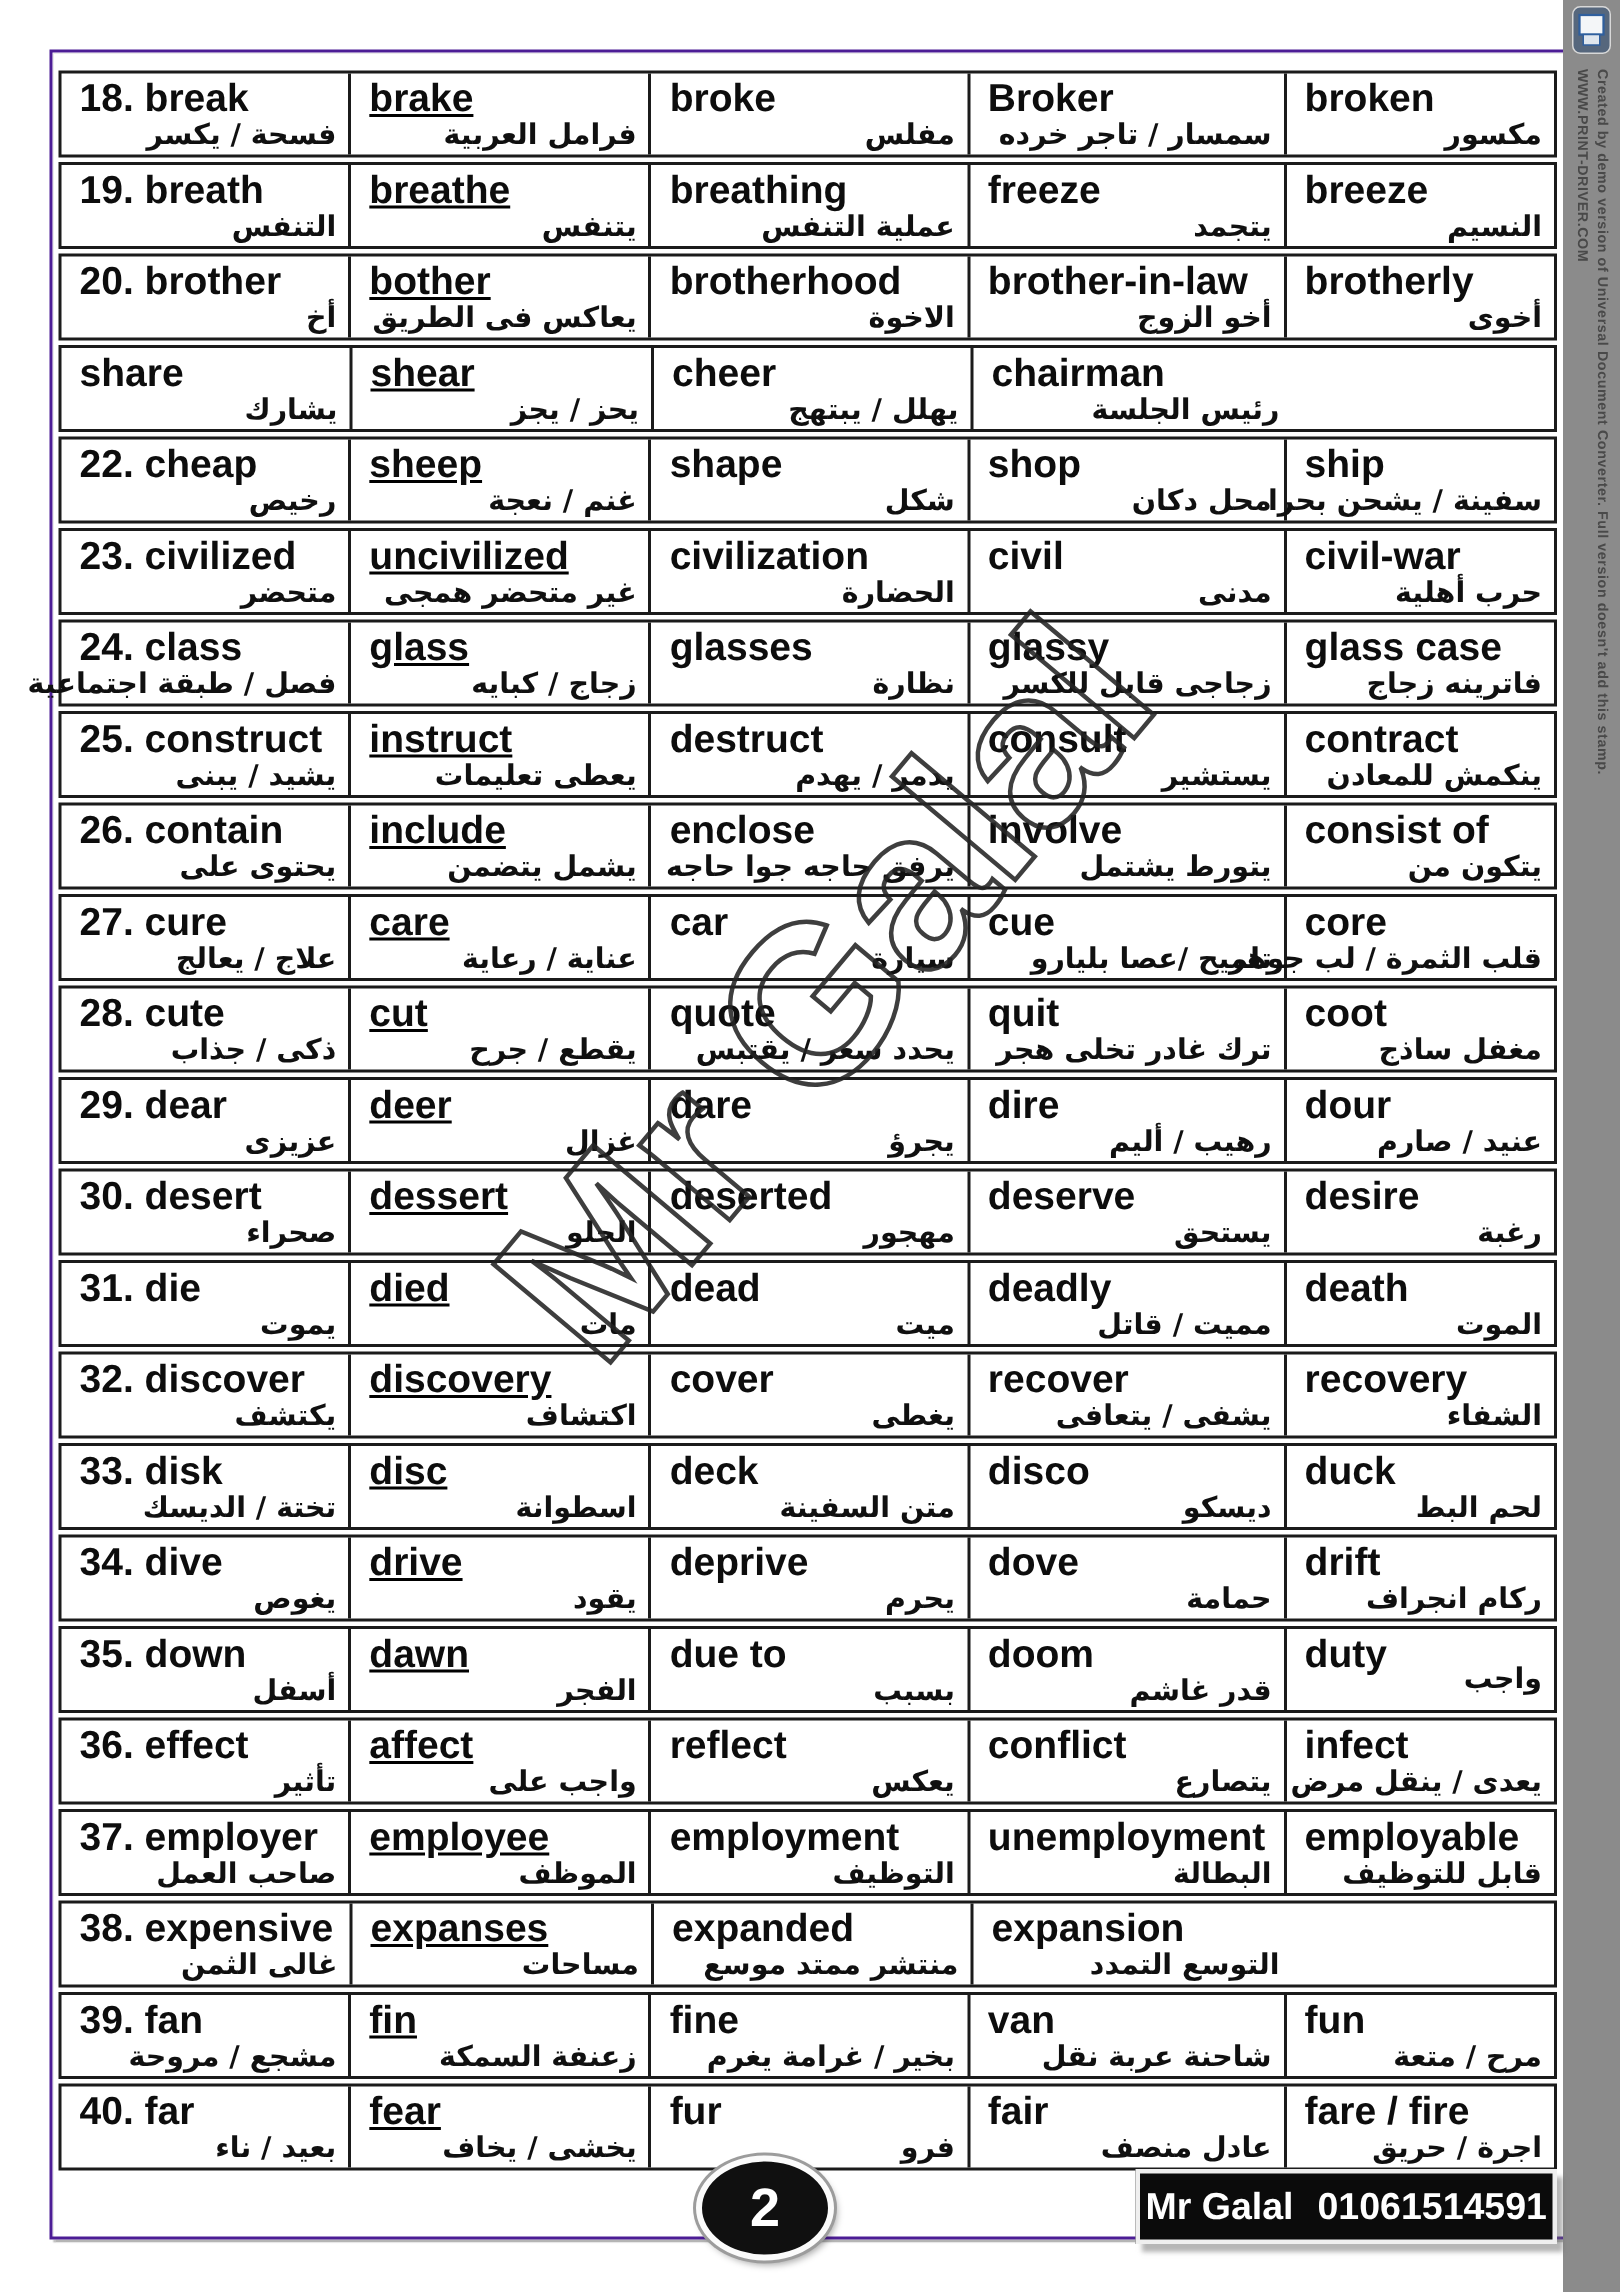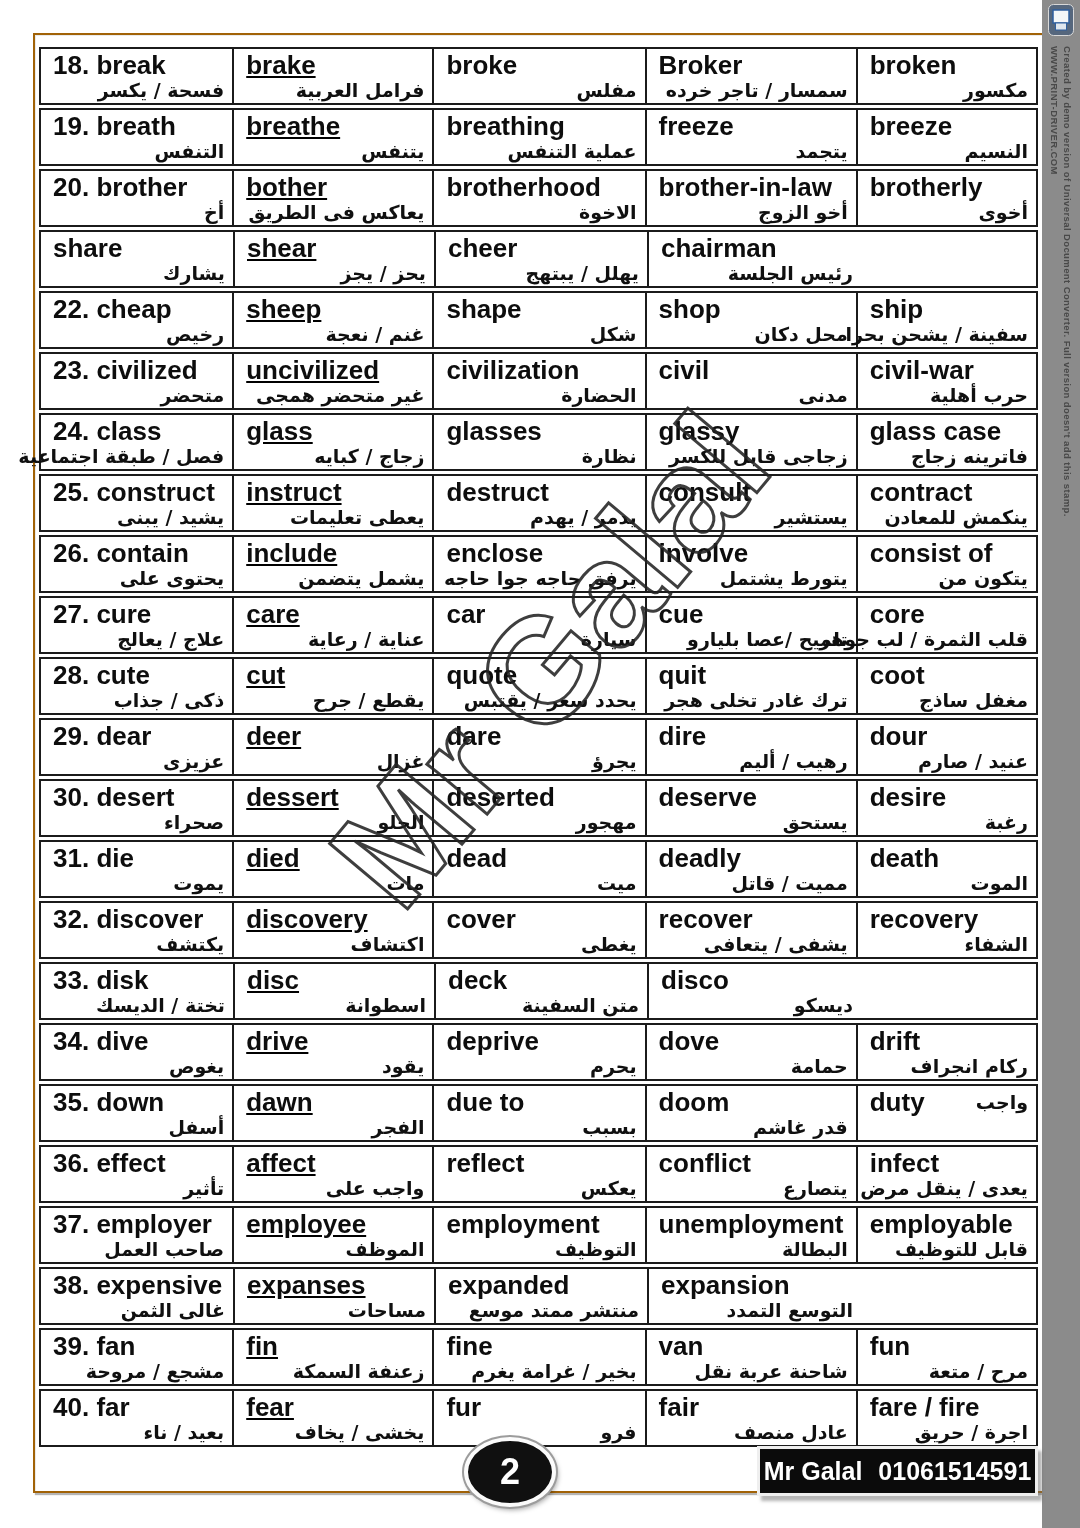--- a/index.html
+++ b/index.html
@@ -4,21 +4,21 @@
 <style>
   html,body { margin:0; padding:0; background:#ffffff; }
   .page {
     position:relative; width:1080px; height:1528px; background:#ffffff;
     overflow:hidden; font-family:"Liberation Sans", sans-serif;
   }
 
   
   .frame {
     position:absolute; left:33px; top:33px; width:1011px; height:1460px;
-    border:2px solid #a16207; box-sizing:border-box; background:#ffffff;
+    border:2px solid #4c1d95; box-sizing:border-box; background:#ffffff;
     box-shadow: inset 1px 1px 0 #eaeaea, 2px 2px 1px #b5b5b5;
   }
 
   
   .vtable { position:absolute; left:4px; top:12px; width:999px; }
   .row {
     display:flex; height:58px; border:2px solid #1b1b1b; margin-bottom:3px;
     box-sizing:border-box; background:#ffffff;
   }
   .cell { position:relative; box-sizing:border-box; border-right:2px solid #1b1b1b; }
@@ -29,21 +29,21 @@
   .cell:nth-child(4){ width:212px; }
   .cell:nth-child(5){ width:179px; }
   .en {
     font-weight:bold; font-size:26px; line-height:28px; color:#0d0d0d;
     padding:2px 4px 0 12px; white-space:nowrap;
   }
   .ar {
     position:absolute; bottom:2px; right:8px; direction:rtl; white-space:nowrap;
     font-family:"DejaVu Sans", sans-serif; font-weight:bold; font-size:19px; color:#101010;
   }
-  .cell.inline .ar { bottom:auto; top:5px; }
+  .cell.inline .ar { bottom:auto; top:22px; }
   .ar.u { }
 
   
   .watermark {
     position:absolute; left:190px; top:575px; width:720px; text-align:center;
     transform:rotate(-50deg); font-size:148px; font-weight:bold; white-space:nowrap;
     color:transparent; -webkit-text-stroke:3px #242424; opacity:.88;
     pointer-events:none; z-index:6;
   }
 
@@ -418,20 +418,24 @@
             <div class="en">disc</div>
             <div class="ar">اسطوانة</div>
           </div>
           <div class="cell">
             <div class="en">deck</div>
             <div class="ar">متن السفينة</div>
           </div>
           <div class="cell">
             <div class="en">disco</div>
             <div class="ar">ديسكو</div>
+          </div>
+          <div class="cell">
+            <div class="en">duck</div>
+            <div class="ar">لحم البط</div>
           </div>
         </div>
         <div class="row">
           <div class="cell">
             <div class="en"><span>34. </span>dive</div>
             <div class="ar">يغوص</div>
           </div>
           <div class="cell">
             <div class="en">drive</div>
             <div class="ar">يقود</div>

